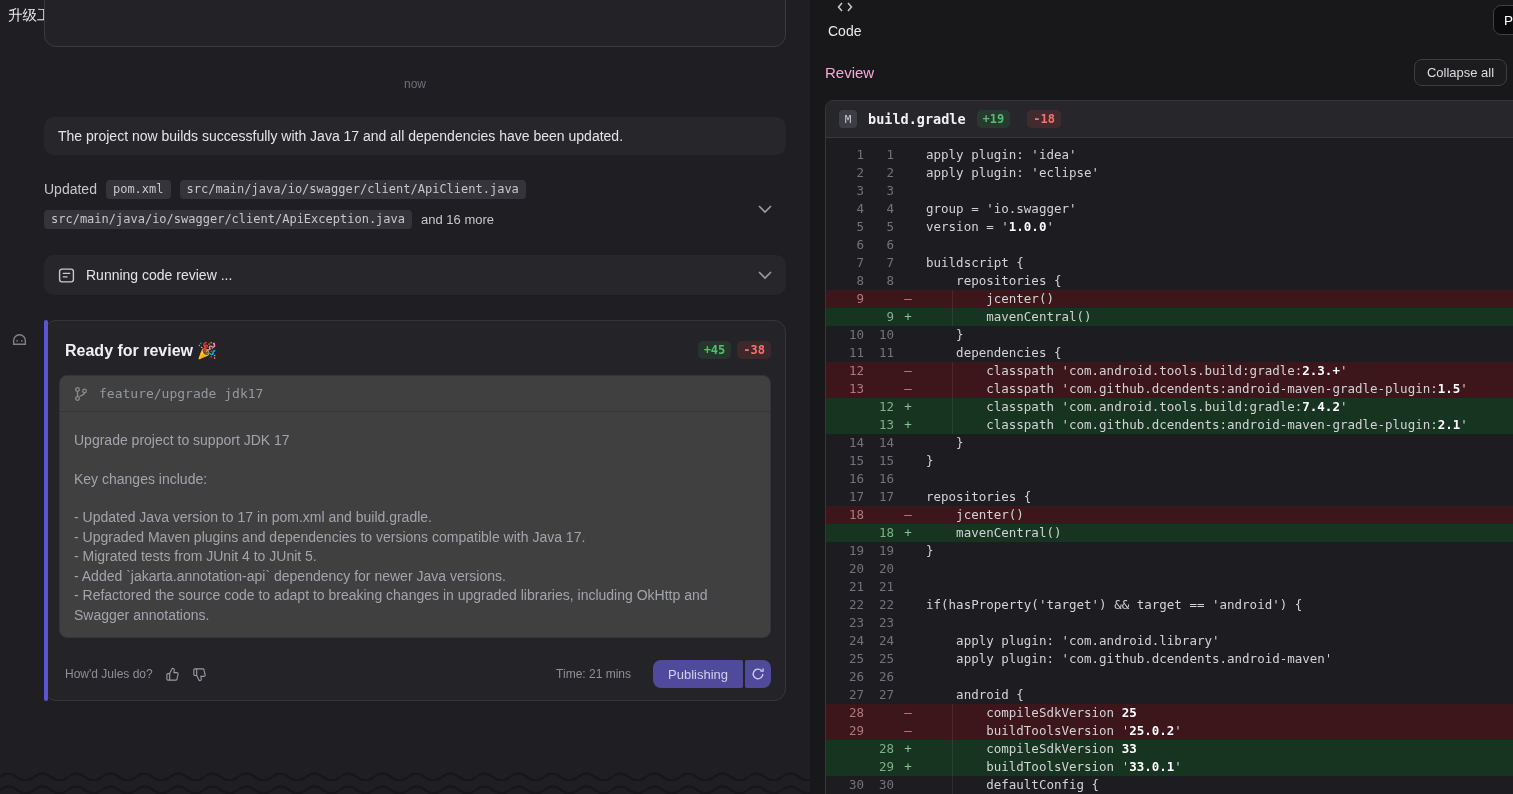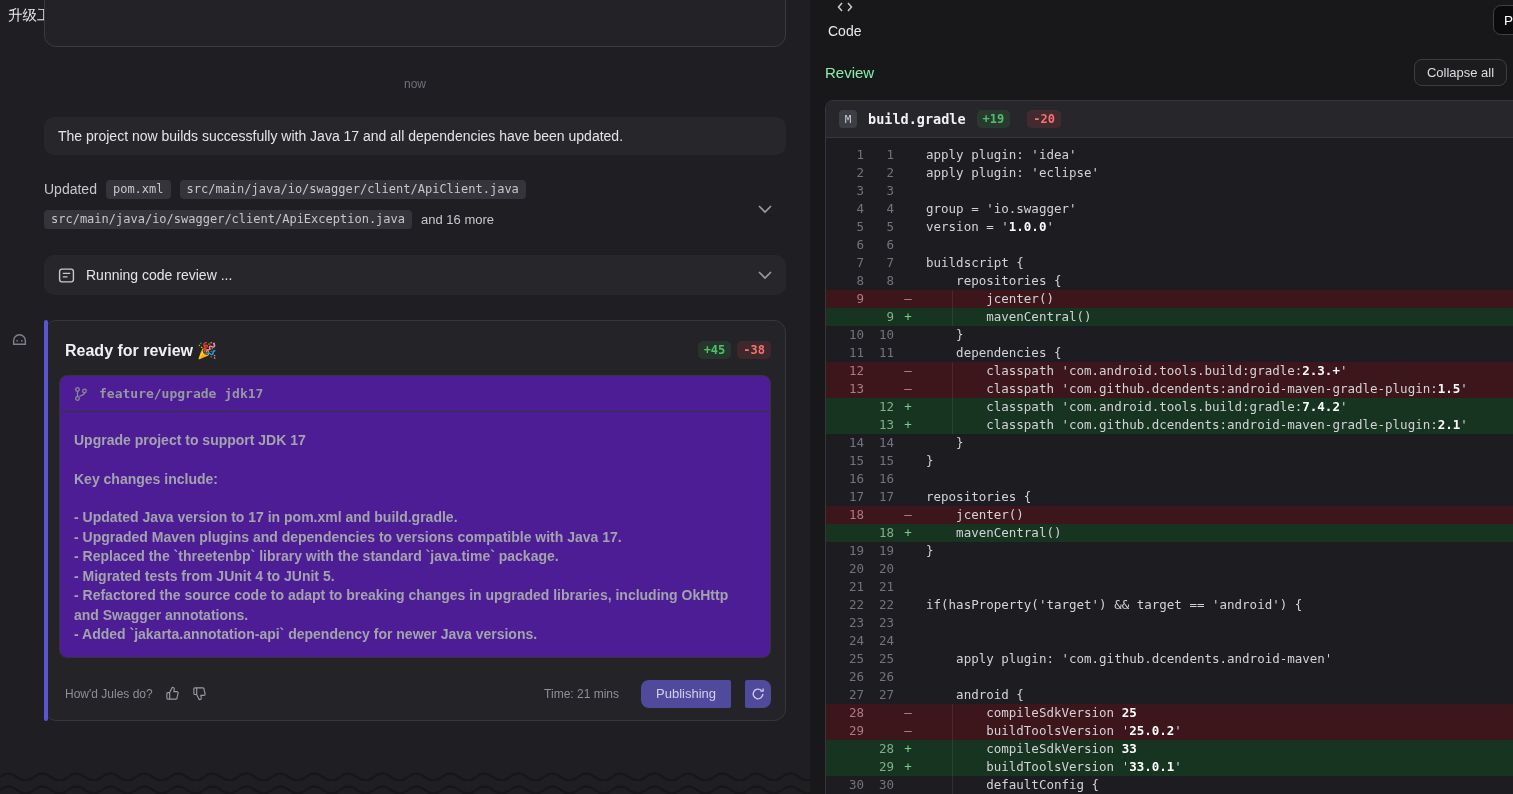--- a/index.html
+++ b/index.html
@@ -33,54 +33,54 @@
                  background:#232328; border:1px solid #36363c; border-radius:12px;
                  padding:16px 14px 12px 14px; }
   .card-accent { position:absolute; left:-1px; top:-1px; bottom:-1px; width:4px;
                  background:#5a55d0; border-radius:3px; }
   .card-title-row { display:flex; align-items:center; height:26px; padding-left:6px; margin-bottom:12px; }
   .card-title { font-size:16px; font-weight:600; color:#f1f1f4; flex:1; }
   .pill { font-family:"DejaVu Sans Mono", monospace; font-size:12px; font-weight:700;
           padding:2px 6px; border-radius:5px; }
   .pill.add { color:#4ec26a; background:rgba(63,185,80,0.13); margin-right:6px; }
   .pill.del { color:#f87171; background:rgba(248,81,73,0.13); }
-  .inner-box { border:1px solid #34343a; border-radius:8px; background:#4c1d95;font-weight:bold; }
+  .inner-box { border:1px solid #34343a; border-radius:8px; background:#404040; }
   .branch-row { height:36px; display:flex; align-items:center; gap:10px; padding:0 13px;
                 border-bottom:1px solid #34343a; }
   .branch-name { font-family:"DejaVu Sans Mono", monospace; font-size:13px; color:#9698a0; }
   .msg-body { padding:13px 14px 12px; font-size:14px; line-height:19.5px; color:#a3a3ac; }
   .msg-body p { margin:6px 0 19px; }
   .bullets div { margin:0; }
   .card-footer { display:flex; align-items:center; margin-top:22px; padding-left:6px; height:28px; }
   .footer-label { font-size:12px; color:#8f8f98; }
   .thumb { margin-left:12px; cursor:pointer; display:flex; align-items:center; }
   .thumb.down svg { transform:rotate(180deg) scaleX(-1); }
   .footer-spacer { flex:1; }
   .time-label { font-size:12px; color:#8f8f98; margin-right:22px; }
-  .publish-group { display:flex; gap:14px; }
+  .publish-group { display:flex; gap:2px; }
   .publish-main { border:none; cursor:pointer; height:28px; padding:0 15px;
                   background:#504a9c; color:#d2cfec; font-size:13px;
                   font-family:"Liberation Sans", sans-serif;
                   border-radius:8px 2px 2px 8px; }
   .publish-spin { border:none; cursor:pointer; height:28px; width:26px; background:#504a9c;
                   border-radius:2px 8px 8px 2px; display:flex; align-items:center; justify-content:center; }
   .jules-icon { position:absolute; left:11px; top:331px; }
   .waves { position:absolute; left:0; bottom:0; }
 
   
   #right-panel { position:absolute; left:810px; top:0; width:703px; height:794px;
                  background:#18181b; overflow:hidden; }
   .code-tab { position:absolute; left:18px; top:0; height:40px; display:flex;
               align-items:center; gap:9px; cursor:pointer;flex-direction:column; }
   .code-tab-label { font-size:14px; color:#e9e9ec; }
   .publish-partial { position:absolute; left:683px; top:5px; width:60px; height:30px;
                      background:#0b0b0d; border:1px solid #3f3f46; border-radius:8px;
                      color:#ffffff; font-size:13.5px; text-align:left; padding-left:10px;
                      font-family:"Liberation Sans", sans-serif; cursor:pointer; }
-  .review-label { position:absolute; left:15px; top:64px; font-size:15px; color:#86efac; }
+  .review-label { position:absolute; left:15px; top:64px; font-size:15px; color:#f9a8d4; }
   .collapse-all { position:absolute; left:604px; top:59px; width:93px; height:27px;
                   background:#1c1c1f; border:1px solid #3d3d44; border-radius:8px;
                   color:#dcdce2; font-size:13px; font-family:"Liberation Sans", sans-serif;
                   cursor:pointer; }
   .diff-card { position:absolute; left:15px; top:100px; width:728px;
                background:#1d1d21; border:1px solid #36363c; border-radius:8px 8px 0 0; }
   .diff-header { height:37px; background:#27272b; border-bottom:1px solid #36363c;
                  border-radius:8px 8px 0 0; display:flex; align-items:center;
                  gap:11px; padding:0 13px; cursor:pointer; }
   .status-badge { width:18px; height:18px; background:#3d3d45; border-radius:4px;
@@ -171,24 +171,23 @@
           </svg>
         </span>
         <span class="branch-name">feature/upgrade jdk17</span>
       </div>
       <div class="msg-body">
         <p>Upgrade project to support JDK 17</p>
         <p>Key changes include:</p>
         <div class="bullets">
           <div>- Updated Java version to 17 in pom.xml and build.gradle.</div>
           <div>- Upgraded Maven plugins and dependencies to versions compatible with Java 17.</div>
-          <div>- Replaced the `threetenbp` library with the standard `java.time` package.</div>
           <div>- Migrated tests from JUnit 4 to JUnit 5.</div>
+          <div>- Added `jakarta.annotation-api` dependency for newer Java versions.</div>
           <div>- Refactored the source code to adapt to breaking changes in upgraded libraries, including OkHttp and Swagger annotations.</div>
-          <div>- Added `jakarta.annotation-api` dependency for newer Java versions.</div>
         </div>
       </div>
     </div>
 
     <div class="card-footer">
       <span class="footer-label">How'd Jules do?</span>
       <span class="thumb up">
         <svg width="15" height="15" viewBox="0 0 16 16" fill="none" stroke="#9a9aa2" stroke-width="1.2">
             <path d="M5 7v7H3a1 1 0 0 1-1-1V8a1 1 0 0 1 1-1h2zm0 0l2.2-4.6A1.4 1.4 0 0 1 9.9 3l-.4 3h3.1a1.4 1.4 0 0 1 1.36 1.74l-1.1 4.4A1.4 1.4 0 0 1 11.5 14H5"></path>
           </svg>
@@ -245,21 +244,21 @@
   <button class="publish-partial">P</button>
 
   <div class="review-label">Review</div>
   <button class="collapse-all">Collapse all</button>
 
   <div class="diff-card">
     <div class="diff-header">
       <span class="status-badge">M</span>
       <span class="file-name">build.gradle</span>
       <span class="pill add">+19</span>
-      <span class="pill del">-20</span>
+      <span class="pill del">-18</span>
     </div>
     <div class="diff-body" id="diff-body">
         <div class="diff-row">
           <span class="num old">1</span>
           <span class="num new">1</span>
           <span class="marker"></span>
           <span class="code">apply plugin: 'idea'</span>
         </div>
         <div class="diff-row">
           <span class="num old">2</span>
@@ -414,20 +413,21 @@
         <div class="diff-row">
           <span class="num old">23</span>
           <span class="num new">23</span>
           <span class="marker"></span>
           <span class="code"></span>
         </div>
         <div class="diff-row">
           <span class="num old">24</span>
           <span class="num new">24</span>
           <span class="marker"></span>
+          <span class="code">    apply plugin: 'com.android.library'</span>
         </div>
         <div class="diff-row">
           <span class="num old">25</span>
           <span class="num new">25</span>
           <span class="marker"></span>
           <span class="code">    apply plugin: 'com.github.dcendents.android-maven'</span>
         </div>
         <div class="diff-row">
           <span class="num old">26</span>
           <span class="num new">26</span>

